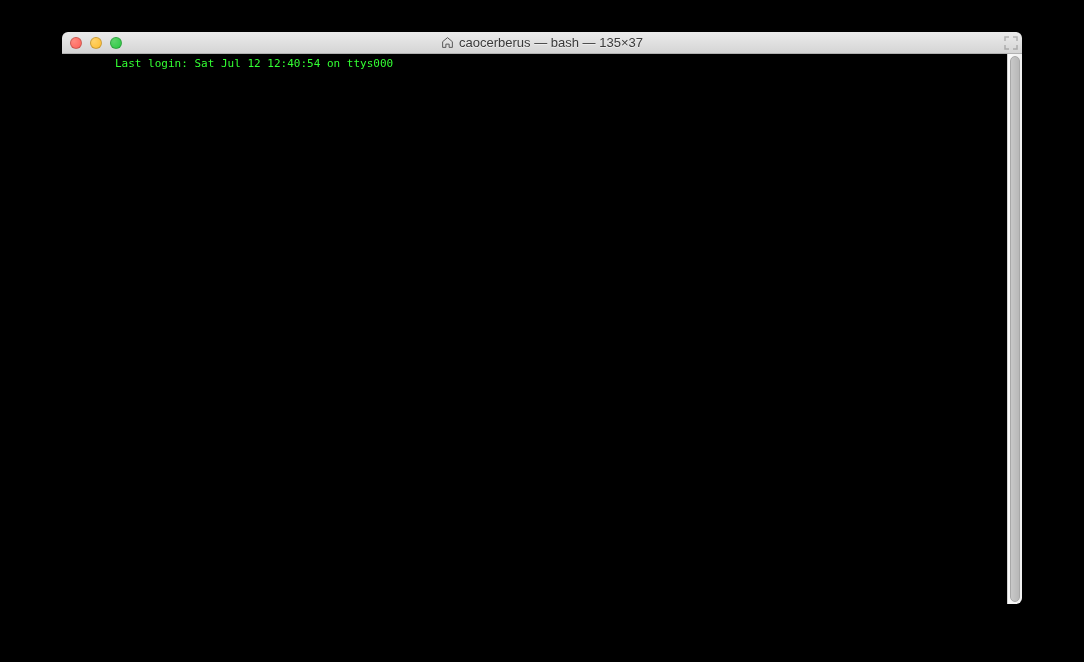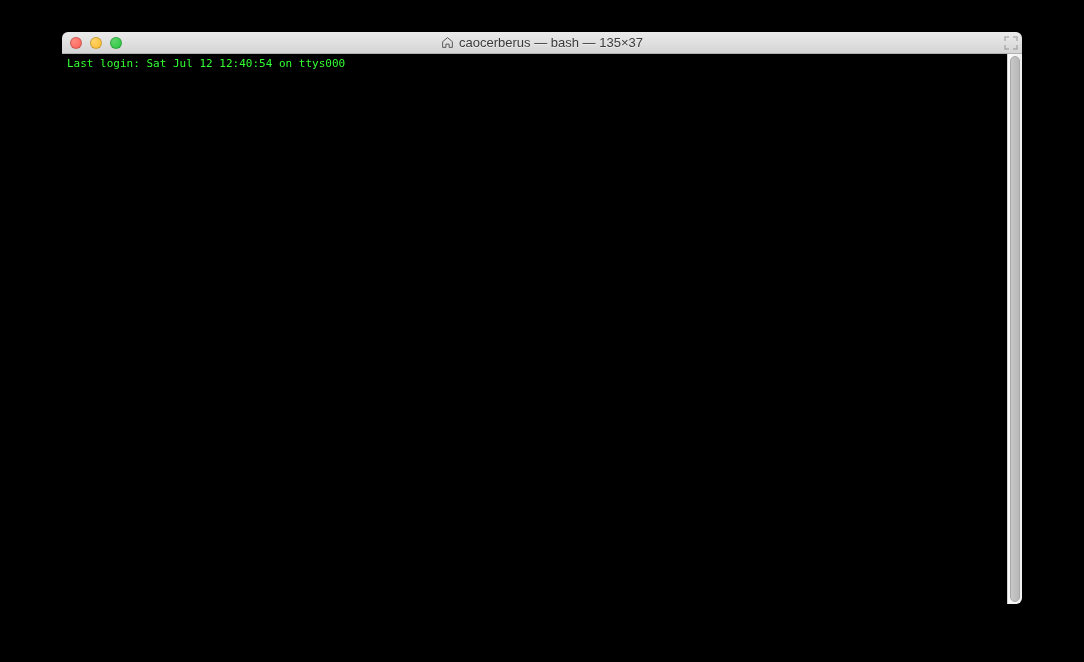--- a/index.html
+++ b/index.html
@@ -92,20 +92,21 @@
       top: 4px;
       width: 14px;
       height: 14px;
       opacity: 0.4;
     }
     
     .terminal-body {
       display: flex;
       height: 550px;
       background: #000;
+      margin-left: 48px;
     }
     
     .terminal-content {
       flex: 1;
       padding: 3px 5px;
       font-family: "Menlo", "Monaco", "Consolas", monospace;
       font-size: 11px;
       line-height: 14px;
       color: #33ff33;
       white-space: pre;

